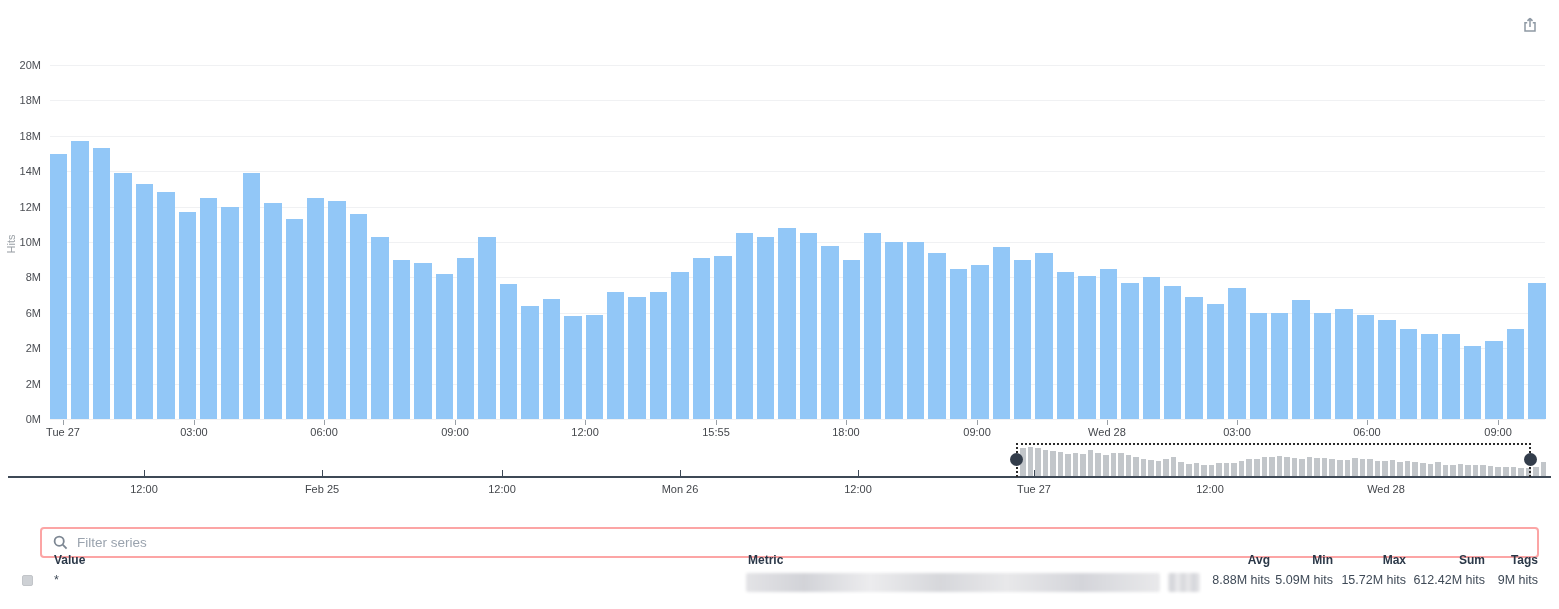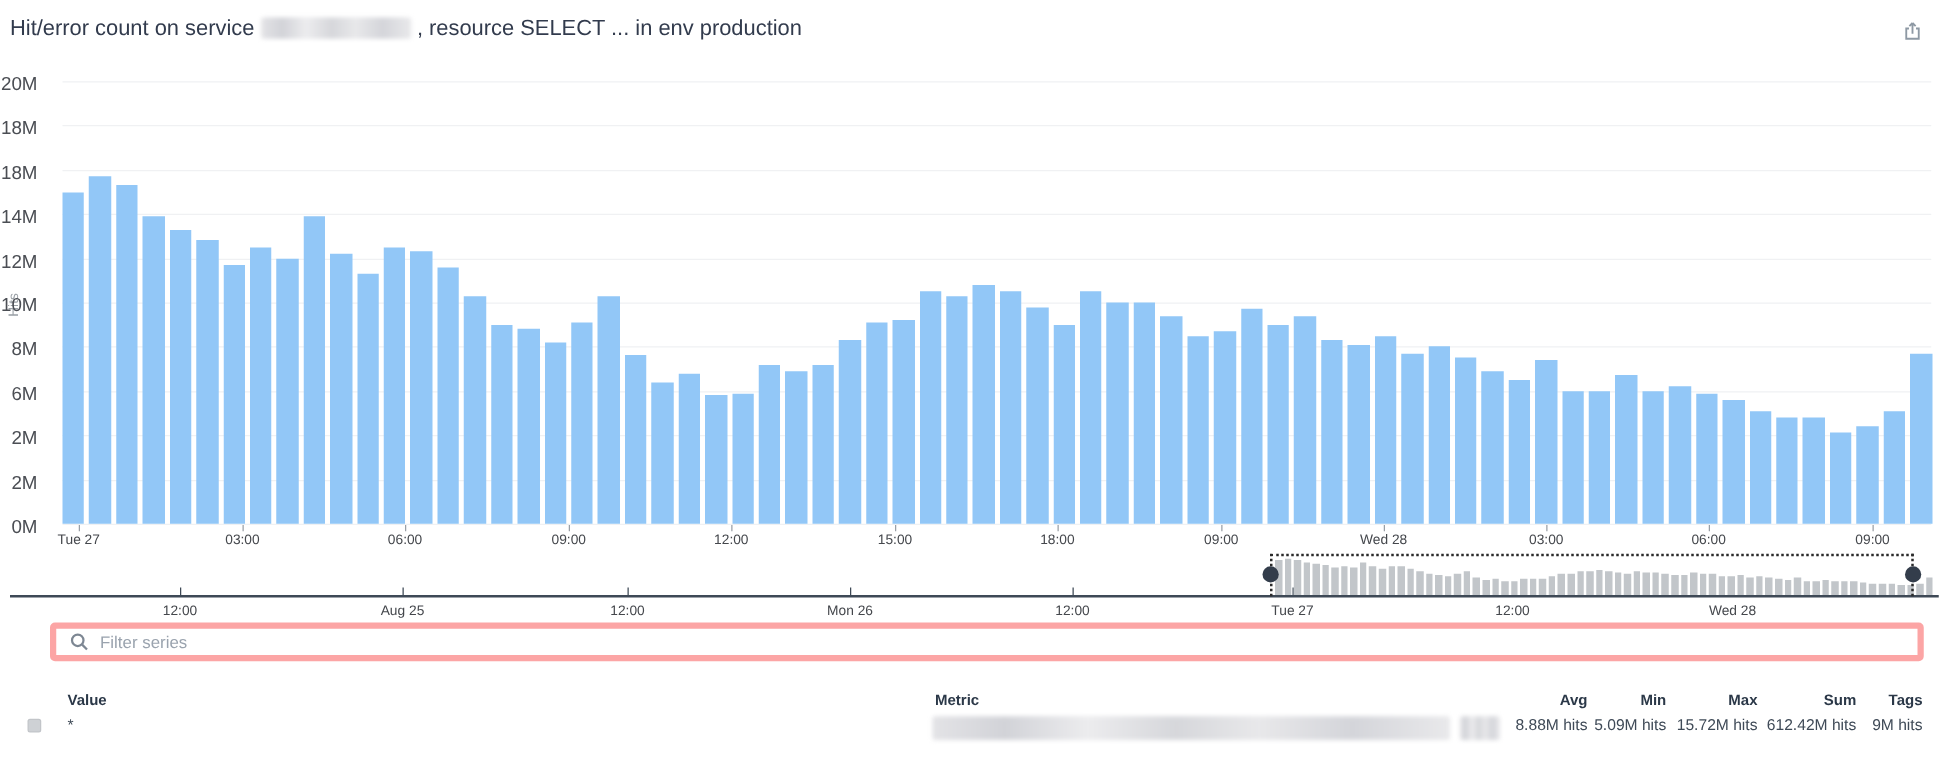--- a/index.html
+++ b/index.html
@@ -13,21 +13,21 @@
     background:linear-gradient(90deg,#e3e3e6 0%,#d2d3d8 14%,#ececee 30%,#d6d7db 47%,#e8e8ea 63%,#d4d5da 81%,#e9e9eb 100%);
     filter:blur(1.5px); }
   .blur-title { width:120px; height:17px; margin:0 5px; }
   .export-btn { position:absolute; right:8px; top:2px; width:22px; height:22px;
     background:none; border:none; cursor:pointer; }
 
   
   .y-axis-title { position:absolute; left:2px; top:238px; font-size:11px; color:#9aa0a6;
     transform:rotate(-90deg); transform-origin:center; }
   #ylabels { position:absolute; left:0; top:65px; width:44px; height:354px; }
-  #ylabels div { position:absolute; right:14px; font-size:15px; color:#4b4e54;text-align:right; }
+  #ylabels div { position:absolute; right:3px; font-size:11px; color:#4b4e54;text-align:right; }
   #chart { position:absolute; left:50px; top:65px; width:1495px; height:354px; }
   .gridline { position:absolute; left:0; right:0; height:1px; background:#f0f1f3; }
   #bars { position:absolute; left:0; right:0; top:0; bottom:0;
     display:flex; align-items:flex-end; gap:4px; }
   #bars div { flex:1 1 auto; background:#92c7f7; }
   #xaxis { position:absolute; left:50px; top:419px; width:1495px; height:26px; }
   .xtick { position:absolute; top:1px; width:1px; height:5px; background:#9aa0a6; }
   .xlabel { position:absolute; top:7px; transform:translateX(-50%); font-size:11px; color:#44474c; white-space:nowrap; }
 
   
@@ -38,22 +38,22 @@
     display:flex; align-items:flex-end; gap:2px; }
   #minibars div { flex:1 1 auto; background:#c2c6ca; }
   .selection { position:absolute; left:1016px; top:443px; width:515px; height:34px;
     border:2px dotted #2b2b2b; border-bottom:none; cursor:move; }
   .handle { position:absolute; top:453px; width:13px; height:13px; border-radius:50%;
     background:#333d4b; cursor:ew-resize; }
   .handle.left  { left:1010px; }
   .handle.right { left:1524px; }
 
   
-  .filter-box { position:absolute; left:40px; top:498px; width:1499px; height:31px;
-    border:5px solid #fca5a5; border-radius:4px; background:#fff;
+  .filter-box { position:absolute; left:40px; top:527px; width:1499px; height:31px;
+    border:2px solid #fca5a5; border-radius:4px; background:#fff;
     display:flex; align-items:center; padding:0 11px; gap:9px; }
   .filter-box input { flex:1; border:none; outline:none; font-size:13.5px; color:#36414f;
     font-family:"Liberation Sans","DejaVu Sans",sans-serif; }
   .filter-box input::placeholder { color:#9aa3ae; }
 
   
   .th { position:absolute; top:553px; font-size:12px; font-weight:bold; color:#2b3848; }
   .td { position:absolute; top:573px; font-size:12.5px; color:#3f4a57; }
   .col-tags   { left:54px; }
   .col-metric { left:748px; }
@@ -65,21 +65,20 @@
   .swatch { position:absolute; left:22px; top:575px; width:11px; height:11px;
     background:#ced1d5; border:1px solid #c2c5c9; border-radius:2px; cursor:pointer; }
   .blur-metric1 { position:absolute; left:746px; top:573px; width:414px; height:19px; }
   .blur-metric2 { position:absolute; left:1168px; top:573px; width:32px; height:19px; }
   svg { display:block; }
 </style>
 </head>
 <body>
 
 <div class="title-row">
-  <h1 class="page-title"><span>Hit/error count on service</span><span class="blur blur-title"></span><span>, resource SELECT ... in env production</span></h1>
   <button class="export-btn" title="Export">
     <span>
       <svg width="18" height="18" viewBox="0 0 18 18" fill="none" stroke="#8e99a4" stroke-width="1.5">
         <path d="M6.2 6.8 H4 V15 H14 V6.8 H11.8"></path>
         <path d="M9 11 V2.4 M9 2.4 L6.5 4.9 M9 2.4 L11.5 4.9"></path>
       </svg>
     </span>
   </button>
 </div>
 
@@ -189,41 +188,41 @@
     <div class="xlabel" style="left: 0.87%;">Tue 27</div>
     <div class="xtick" style="left: 9.63%;"></div>
     <div class="xlabel" style="left: 9.63%;">03:00</div>
     <div class="xtick" style="left: 18.33%;"></div>
     <div class="xlabel" style="left: 18.33%;">06:00</div>
     <div class="xtick" style="left: 27.09%;"></div>
     <div class="xlabel" style="left: 27.09%;">09:00</div>
     <div class="xtick" style="left: 35.79%;"></div>
     <div class="xlabel" style="left: 35.79%;">12:00</div>
     <div class="xtick" style="left: 44.55%;"></div>
-    <div class="xlabel" style="left: 44.55%;">15:00</div>
+    <div class="xlabel" style="left: 44.55%;">15:55</div>
     <div class="xtick" style="left: 53.24%;"></div>
     <div class="xlabel" style="left: 53.24%;">18:00</div>
     <div class="xtick" style="left: 62.01%;"></div>
     <div class="xlabel" style="left: 62.01%;">09:00</div>
     <div class="xtick" style="left: 70.7%;"></div>
     <div class="xlabel" style="left: 70.7%;">Wed 28</div>
     <div class="xtick" style="left: 79.4%;"></div>
     <div class="xlabel" style="left: 79.4%;">03:00</div>
     <div class="xtick" style="left: 88.09%;"></div>
     <div class="xlabel" style="left: 88.09%;">06:00</div>
     <div class="xtick" style="left: 96.86%;"></div>
     <div class="xlabel" style="left: 96.86%;">09:00</div>
   </div>
 
 <div class="tl-line"></div>
 <div id="tlticks">
     <div class="tl-tick" style="left: 144px;"></div>
     <div class="tl-label" style="left: 144px;">12:00</div>
     <div class="tl-tick" style="left: 322px;"></div>
-    <div class="tl-label" style="left: 322px;">Aug 25</div>
+    <div class="tl-label" style="left: 322px;">Feb 25</div>
     <div class="tl-tick" style="left: 502px;"></div>
     <div class="tl-label" style="left: 502px;">12:00</div>
     <div class="tl-tick" style="left: 680px;"></div>
     <div class="tl-label" style="left: 680px;">Mon 26</div>
     <div class="tl-tick" style="left: 858px;"></div>
     <div class="tl-label" style="left: 858px;">12:00</div>
     <div class="tl-tick" style="left: 1034px;"></div>
     <div class="tl-label" style="left: 1034px;">Tue 27</div>
     <div class="tl-tick" style="left: 1210px;"></div>
     <div class="tl-label" style="left: 1210px;">12:00</div>

